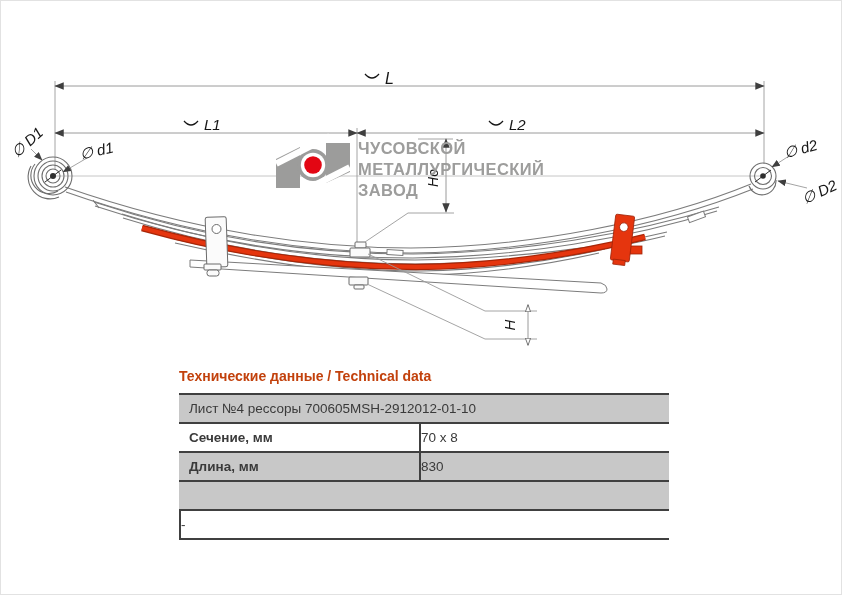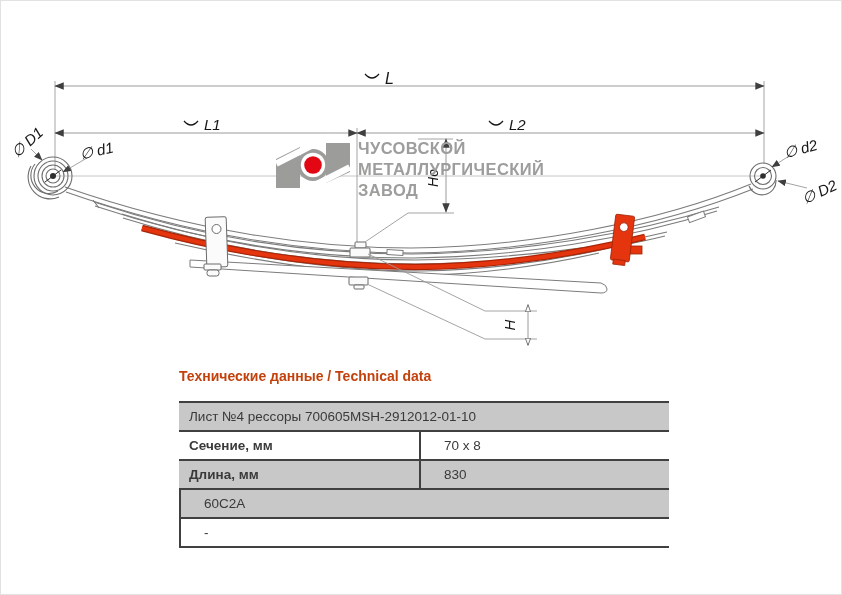--- a/index.html
+++ b/index.html
@@ -12,26 +12,26 @@
   svg text{font-family:"Liberation Sans",sans-serif;}
   .dimlbl{font-style:italic;fill:#161616;}
   .logo-text{fill:#9d9d9c;font-weight:bold;letter-spacing:.4px;}
   
   .tbl-title{
     position:absolute;left:178px;top:367px;width:490px;
     color:#c2410c;font-size:14px;font-weight:bold;
   }
   .tbl{
     position:absolute;left:178px;top:392px;width:490px;
-    border-bottom:2px solid #404040;color:#3a3a3a;font-size:13.5px;margin-top:8px;
+    border-bottom:2px solid #404040;color:#3a3a3a;font-size:13.5px;
   }
   .tr{display:flex;height:29px;box-sizing:border-box;border-top:2px solid #404040;align-items:center;}
   .tr.gray{background:#c8c8c8;}
   .c1{width:240px;padding-left:10px;box-sizing:border-box;font-weight:bold;}
-  .c2{flex:1;align-self:stretch;display:flex;align-items:center;border-left:2px solid #404040;padding-left:23px;box-sizing:border-box;}
+  .c2{flex:1;align-self:stretch;display:flex;align-items:center;border-left:2px solid #404040;padding-left:0;box-sizing:border-box;}
   .merged{padding-left:10px;}
 </style>
 </head>
 <body>
 
 <div class="page">
 
   <div class="draw-wrap">
   <svg width="842" height="362" viewBox="0 0 842 362" xmlns="http://www.w3.org/2000/svg">
     <defs>
@@ -176,20 +176,19 @@
     </div>
     <div class="tr">
       <div class="c1">Сечение, мм</div>
       <div class="c2">70 x 8</div>
     </div>
     <div class="tr gray">
       <div class="c1">Длина, мм</div>
       <div class="c2">830</div>
     </div>
     <div class="tr gray">
-      <div class="c2">60С2А</div>
     </div>
     <div class="tr">
       <div class="c2">-</div>
     </div>
   </div>
 
 </div>
 
 </body></html>

